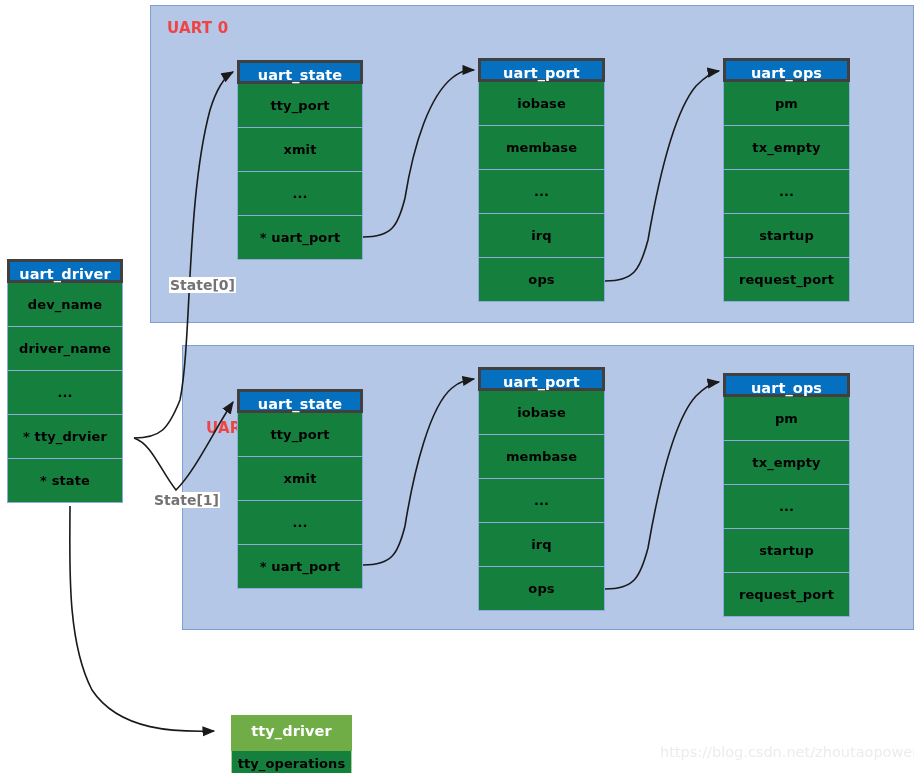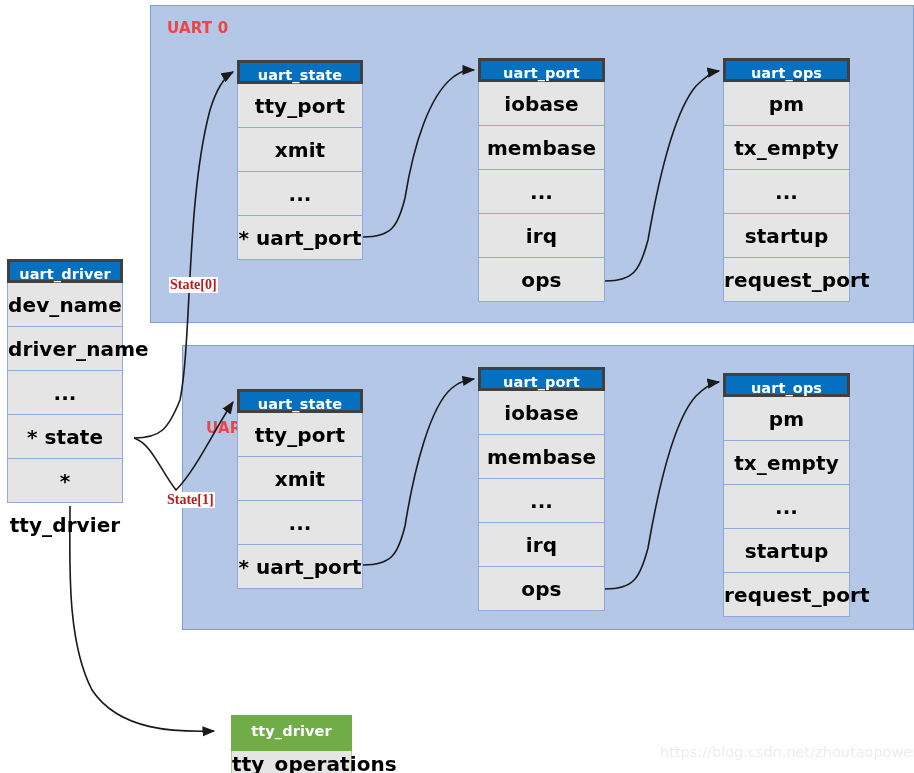--- a/index.html
+++ b/index.html
@@ -50,23 +50,23 @@
     font-size: 14.5px;
     font-weight: bold;
     text-align: center;
     height: 24px;
     line-height: 24px;
     border: 3px solid #404040;
     box-sizing: border-box;
     letter-spacing: 0.1px;
   }
   .struct .row {
-    background: #e5e5e5;
+    background: #15803d;
     color: #000000;
-    font-size: 20px;
+    font-size: 13px;
     font-weight: bold;
     text-align: center;
     height: 44px;
     line-height: 44px;
     border: 1px solid #8faadc;
     border-top: none;
     box-sizing: border-box;
     letter-spacing: 0.1px;
   }
   .struct.green .hdr {
@@ -79,26 +79,25 @@
     border-color: #a9d18e;
   }
   .struct.green .hdr {
     height: 36px;
     line-height: 26px;
   }
   .edge-label {
     position: absolute;
     font-size: 14px;
     font-weight: bold;
-    color: #b91c1c;
+    color: #737373;
     background: #ffffff;
     padding: 0 1px;
     white-space: nowrap;
     z-index: 4;
-    font-family: Liberation Serif, serif;
   }
   .watermark {
     position: absolute;
     font-size: 14.5px;
     color: #ececec;
     white-space: nowrap;
     z-index: 1;
   }
 </style>
 </head>
@@ -132,22 +131,22 @@
     <path d="M605,589 C634,589 640,578 648,548 C658,490 674,420 696,396 C706,386 712,383 719,382" stroke="#1a1a1a" stroke-width="1.6" fill="none" marker-end="url(#arrow)"></path>
 
     <path d="M70,506 C70,560 66,640 92,690 C120,732 178,732 214,731" stroke="#1a1a1a" stroke-width="1.6" fill="none" marker-end="url(#arrow)"></path>
   </svg>
 
   <div class="struct" style="left:7px; top:259px; width:116px;">
     <div class="hdr">uart_driver</div>
     <div class="row">dev_name</div>
     <div class="row">driver_name</div>
     <div class="row">...</div>
+    <div class="row">* tty_drvier</div>
     <div class="row">* state</div>
-    <div class="row">* tty_drvier</div>
   </div>
 
   <div class="struct" style="left:237px; top:60px; width:126px;">
     <div class="hdr">uart_state</div>
     <div class="row">tty_port</div>
     <div class="row">xmit</div>
     <div class="row">...</div>
     <div class="row">* uart_port</div>
   </div>
 
@@ -194,17 +193,17 @@
     <div class="row">startup</div>
     <div class="row">request_port</div>
   </div>
 
   <div class="struct green" style="left:231px; top:715px; width:121px;">
     <div class="hdr">tty_driver</div>
     <div class="row">tty_operations</div>
   </div>
 
   <div class="edge-label" style="left:169px; top:277px;">State[0]</div>
-  <div class="edge-label" style="left:166px; top:492px;">State[1]</div>
+  <div class="edge-label" style="left:153px; top:492px;">State[1]</div>
 
   <div class="watermark" style="left:660px; top:744px;">https://blog.csdn.net/zhoutaopower</div>
 
 </div>
 
 </body></html>

